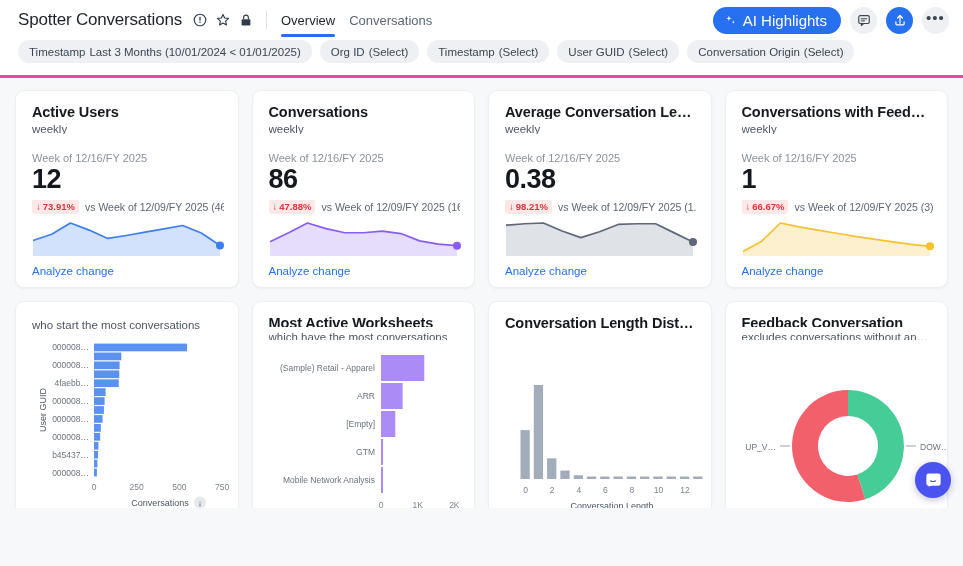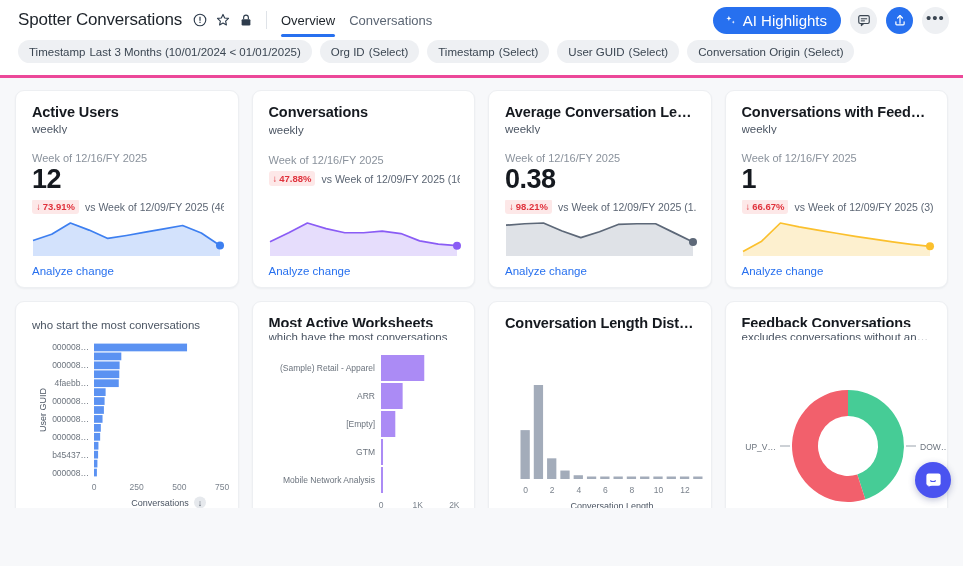--- a/index.html
+++ b/index.html
@@ -259,20 +259,21 @@
             <circle cx="188" cy="31.5" r="4" fill="#3d7ff0"></circle>
           </svg>
         </div>
       <div class="analyze">Analyze change</div>
     </div>
 
     <div class="card">
       <div class="card-title">Conversations</div>
       <div class="card-sub">weekly</div>
       <div class="kpi-period">Week of 12/16/FY 2025</div>
+      <div class="kpi-value">86</div>
       <div class="kpi-delta-row">
         <span class="delta-pill">
           <span>↓</span>
           <span>47.88%</span>
         </span>
         <span class="delta-cmp">vs Week of 12/09/FY 2025 (165)</span>
       </div>
       <div class="spark">
           <svg width="195" height="44" viewBox="0 0 195 44">
             <path d="M 1 42 L 1 27.648648648648646 L 19.7 18.72972972972973 L 38.4 9 L 57.1 14.675675675675674 L 75.8 18.72972972972973 L 94.5 18.72972972972973 L 113.2 17.10810810810811 L 131.9 19.54054054054054 L 150.6 26.83783783783784 L 169.3 30.08108108108108 L 188 31.7027027027027 L 188 42 Z" fill="#e6ddfc"></path>
@@ -412,21 +413,21 @@
             <text x="100.35714285714286" y="156" text-anchor="middle" class="axis-txt">6</text>
             <text x="126.92857142857143" y="156" text-anchor="middle" class="axis-txt">8</text>
             <text x="153.5" y="156" text-anchor="middle" class="axis-txt">10</text>
             <text x="180.07142857142858" y="156" text-anchor="middle" class="axis-txt">12</text>
             <text x="107" y="172" text-anchor="middle" class="axis-lbl">Conversation Length</text>
           </svg>
         </div>
     </div>
 
     <div class="card">
-      <div class="card-title">Feedback Conversations</div>
+      <div class="card-title">Feedback Conversation</div>
       <div class="card-sub">excludes conversations without any…</div>
       <div class="chart-area">
           <svg width="212" height="186" viewBox="0 0 212 186">
             <path d="M 106 44
                  A 56 56 0 0 1 123.30495168499706 153.2591649125286
                  L 115.27050983124842 128.5316954888546
                  A 30 30 0 0 0 106 70 Z" fill="#46cc96"></path>
             <path d="M 123.30495168499706 153.2591649125286
                  A 56 56 0 1 1 105.99999999999999 44
                  L 106 70

